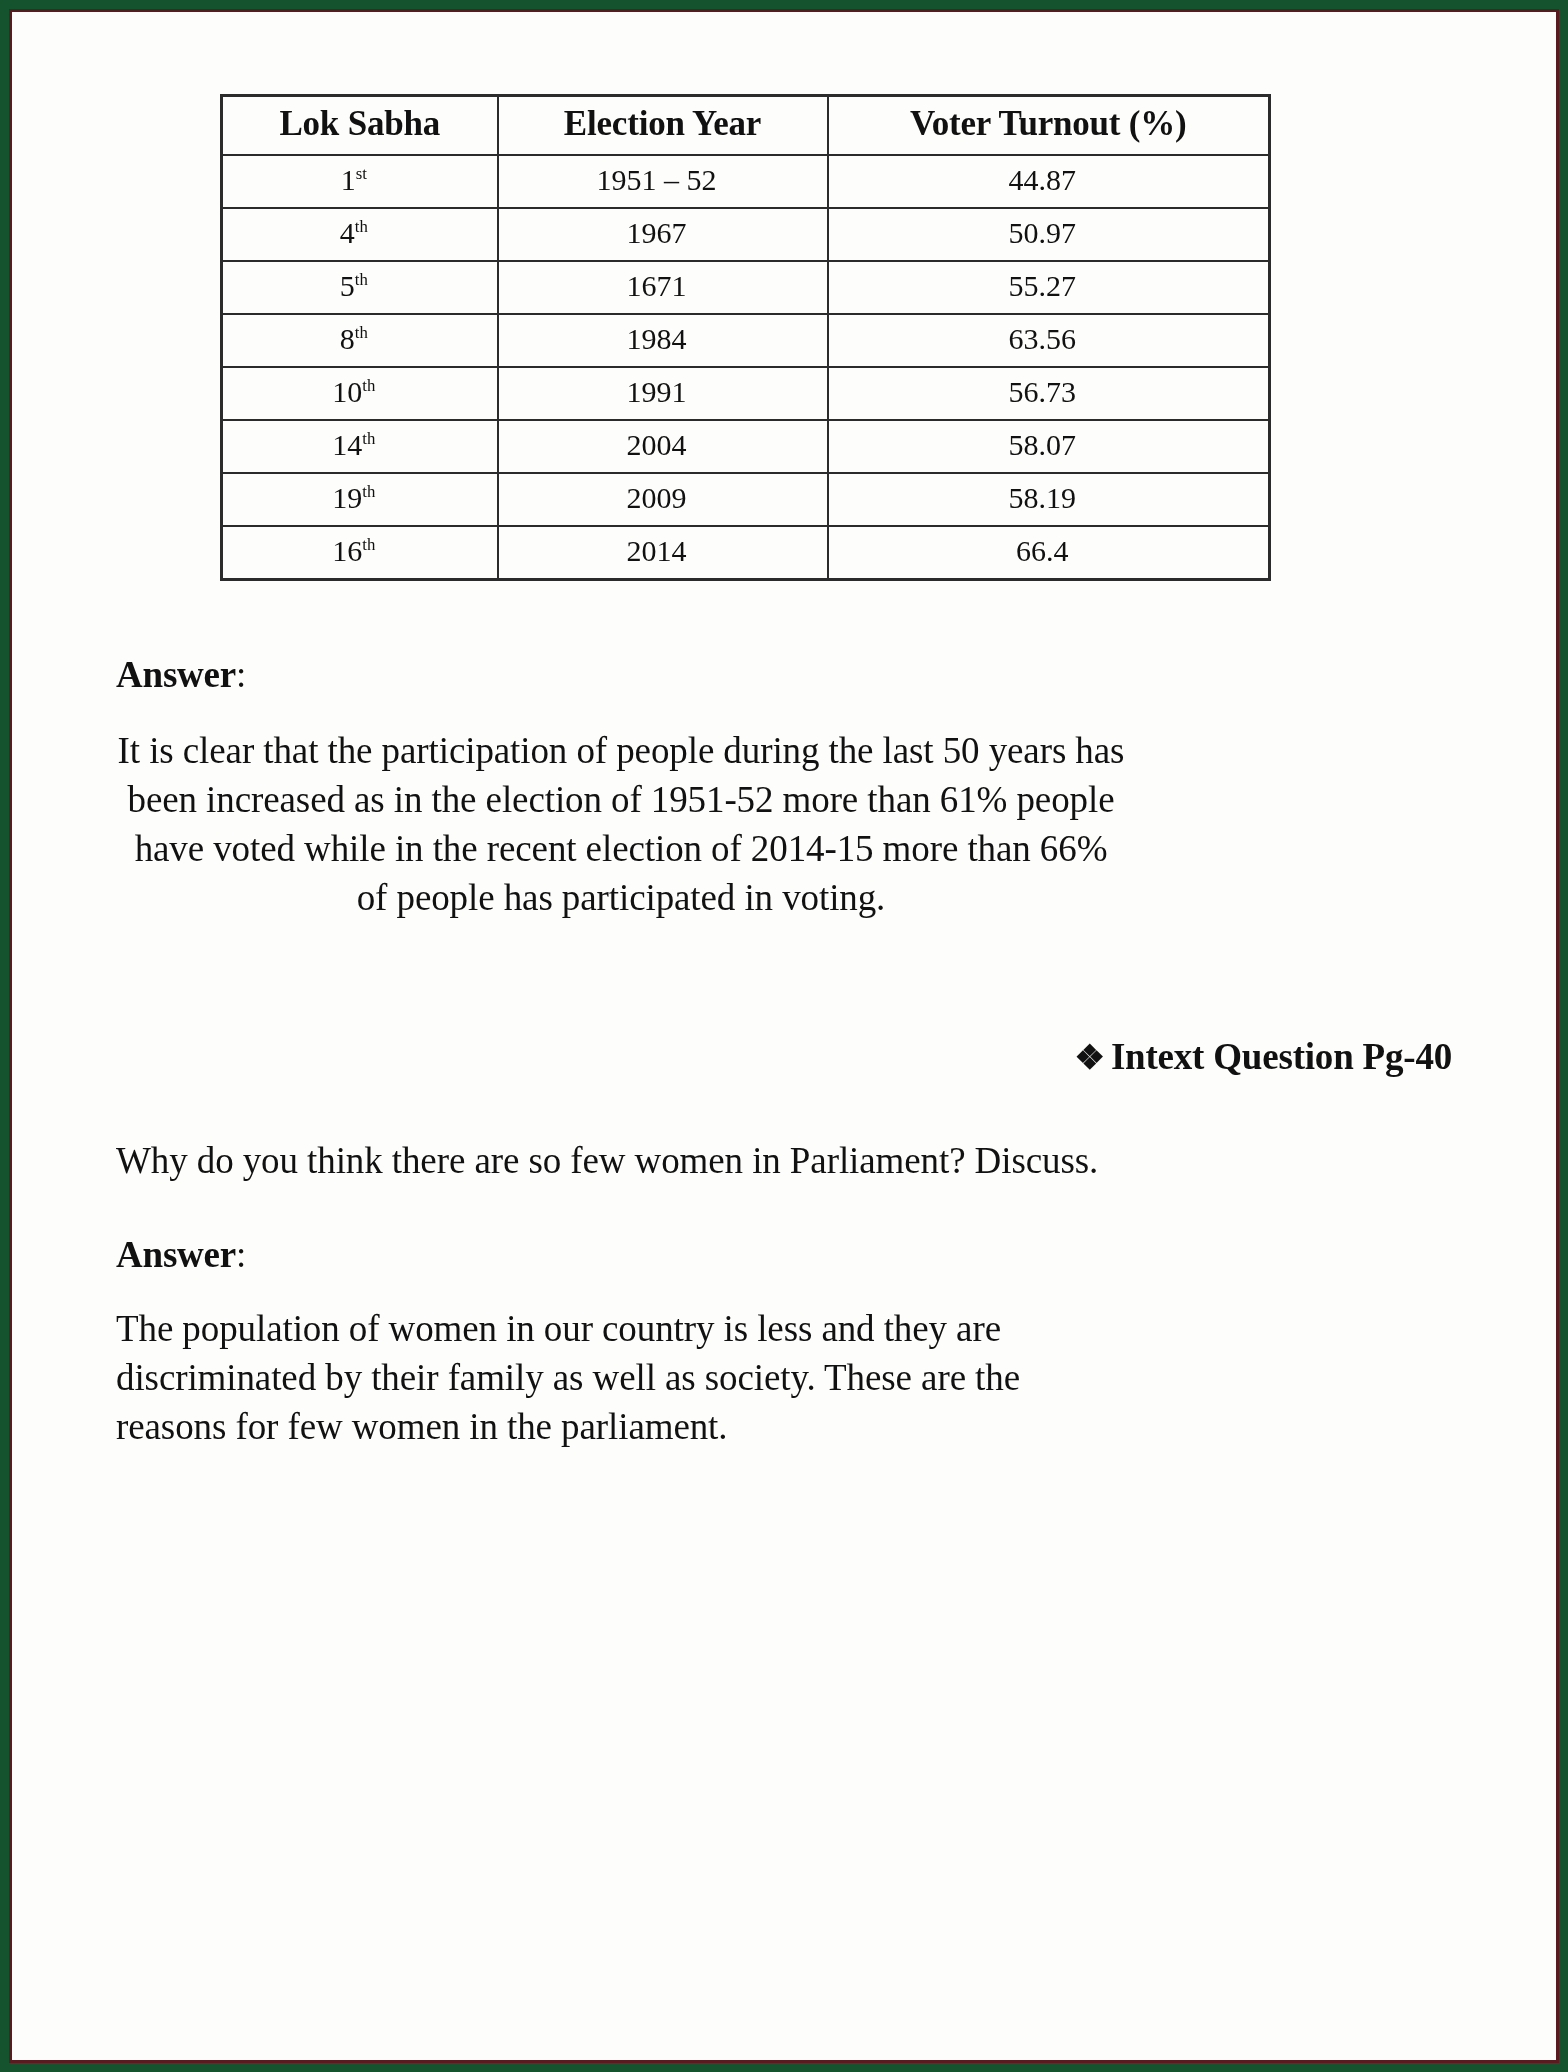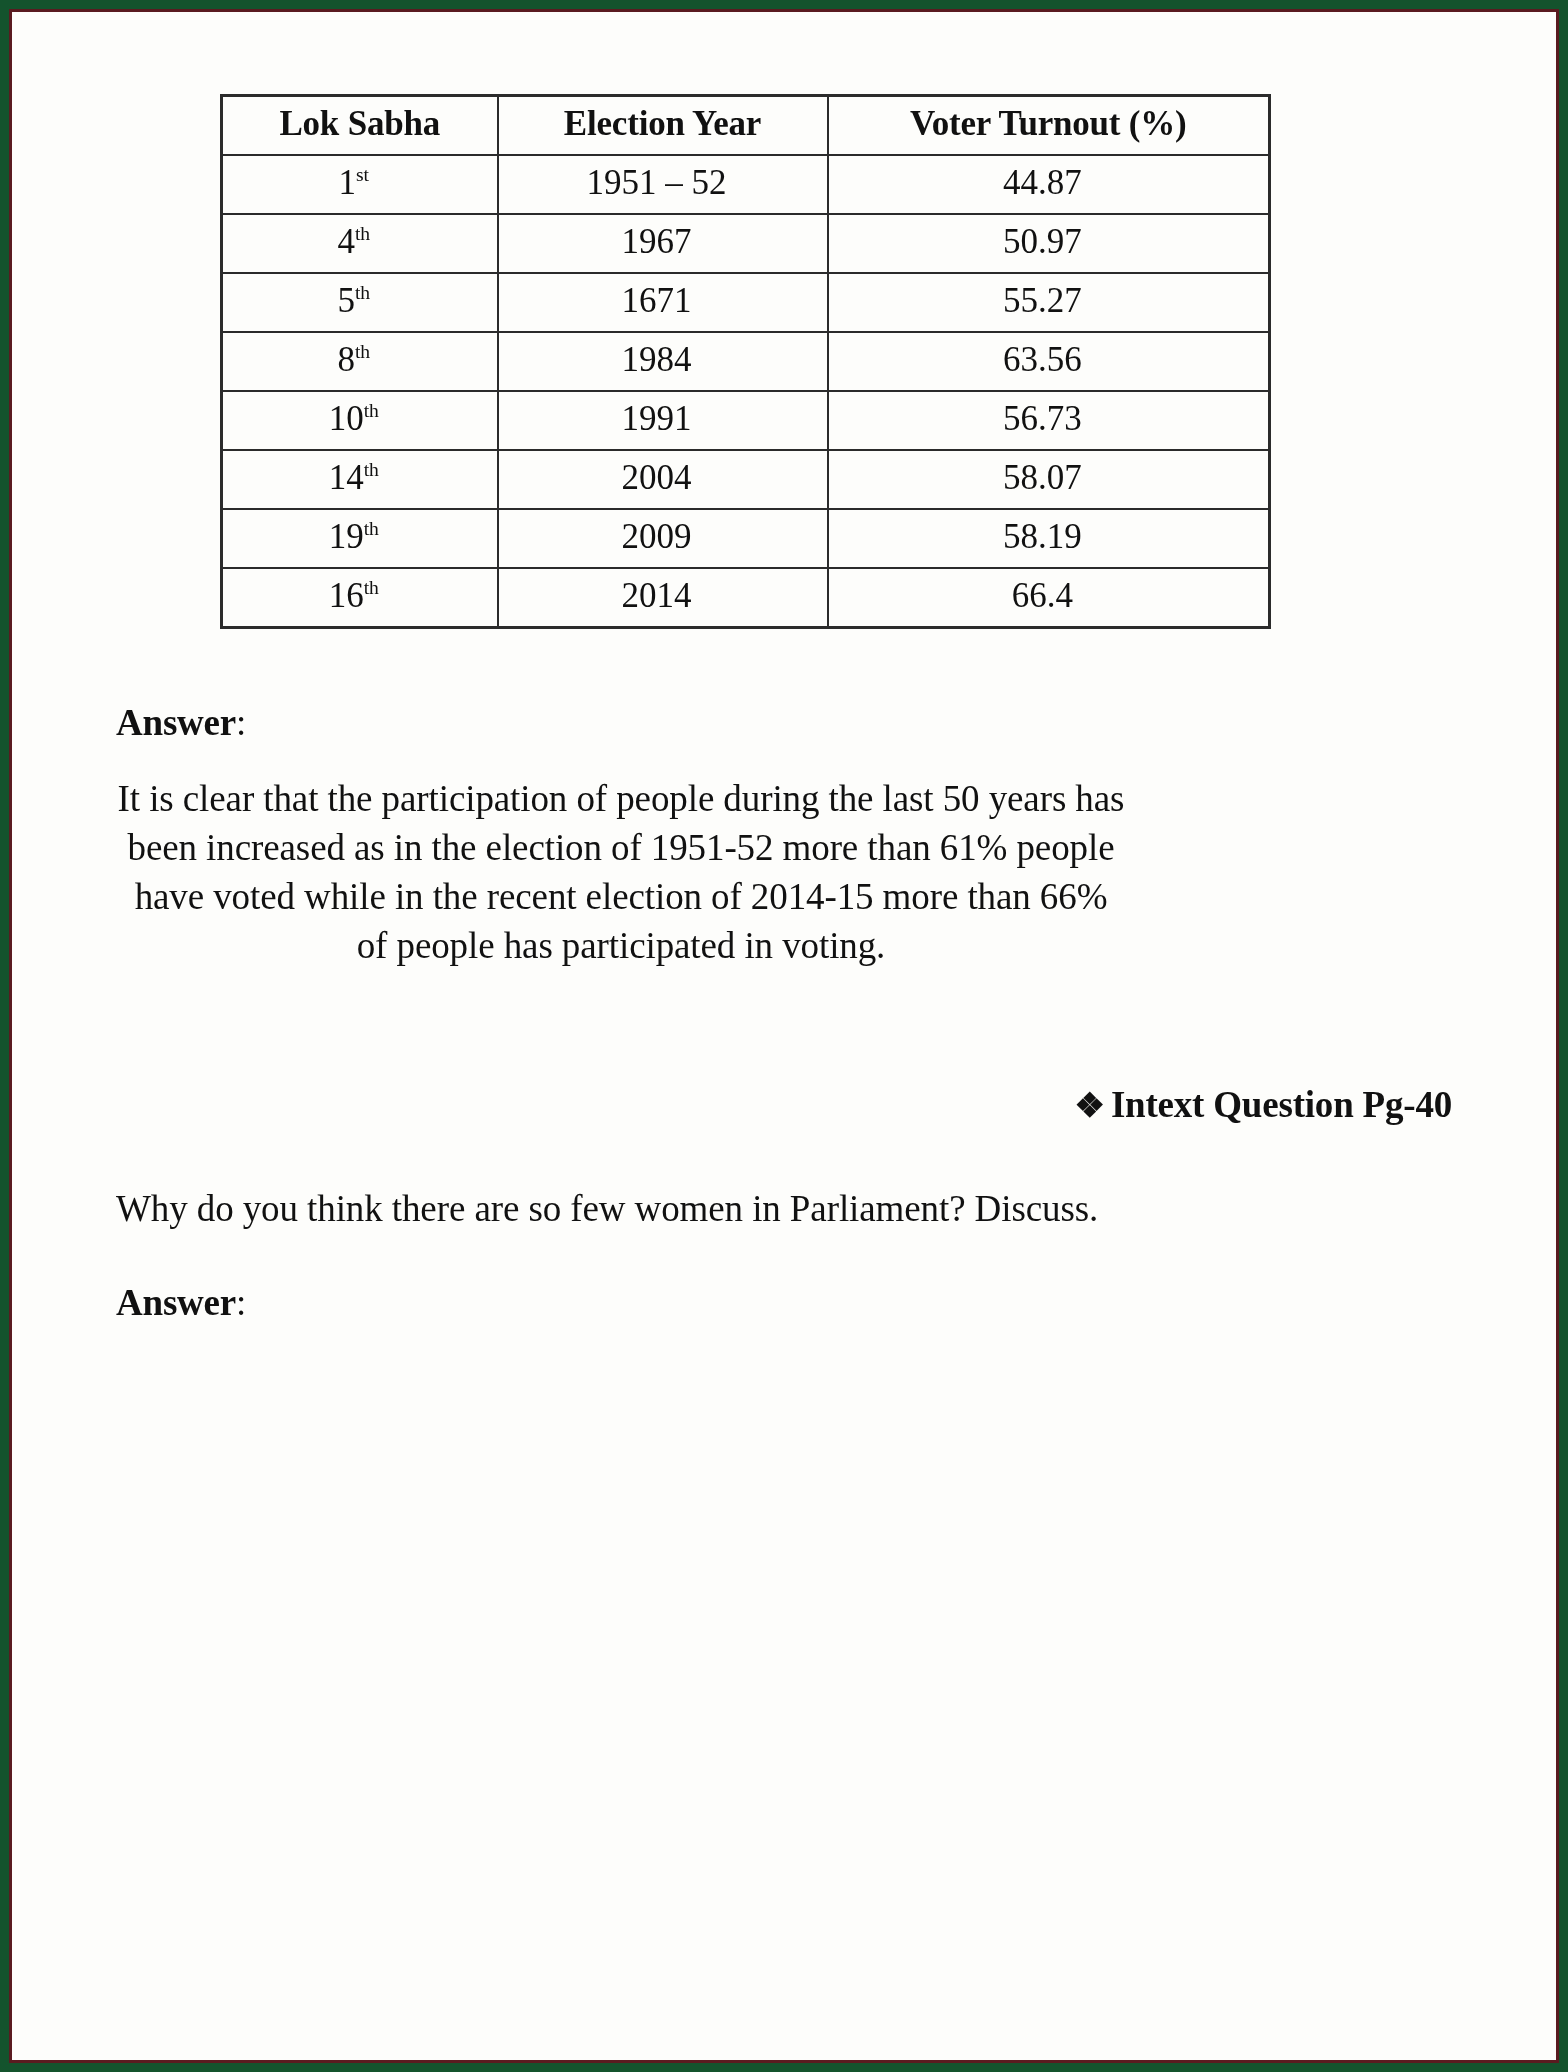--- a/index.html
+++ b/index.html
@@ -64,21 +64,21 @@
   }
   table.turnout-table th {
     font-weight: bold;
     font-size: 35px;
     line-height: 1.25;
     padding: 5px 4px 8px 4px;
     letter-spacing: -0.2px;
   }
   table.turnout-table td {
     font-weight: normal;
-    font-size: 35px;
+    font-size: 30px;
     line-height: 1.2;
     padding: 6px 16px 9px 4px;
   }
   table.turnout-table td sup {
     font-size: 0.56em;
     vertical-align: super;
     line-height: 0;
   }
 
   
@@ -199,18 +199,19 @@
         </div>
 
         <div class="intext-heading"><span class="bullet-mark">❖</span><span>Intext Question Pg-40</span></div>
 
         <div class="block-question-1">
           <p class="para">Why do you think there are so few women in Parliament? Discuss.</p>
         </div>
 
         <div class="block-answer-2">
           <div class="lbl-answer"><span>Answer</span><span class="colon">:</span></div>
+          <p class="para">The population of women in our country is less and they are discriminated by their family as well as society. These are the reasons for few women in the parliament.</p>
         </div>
 
       </div>
     </div>
   </div>
 </div>
 
 </body></html>

